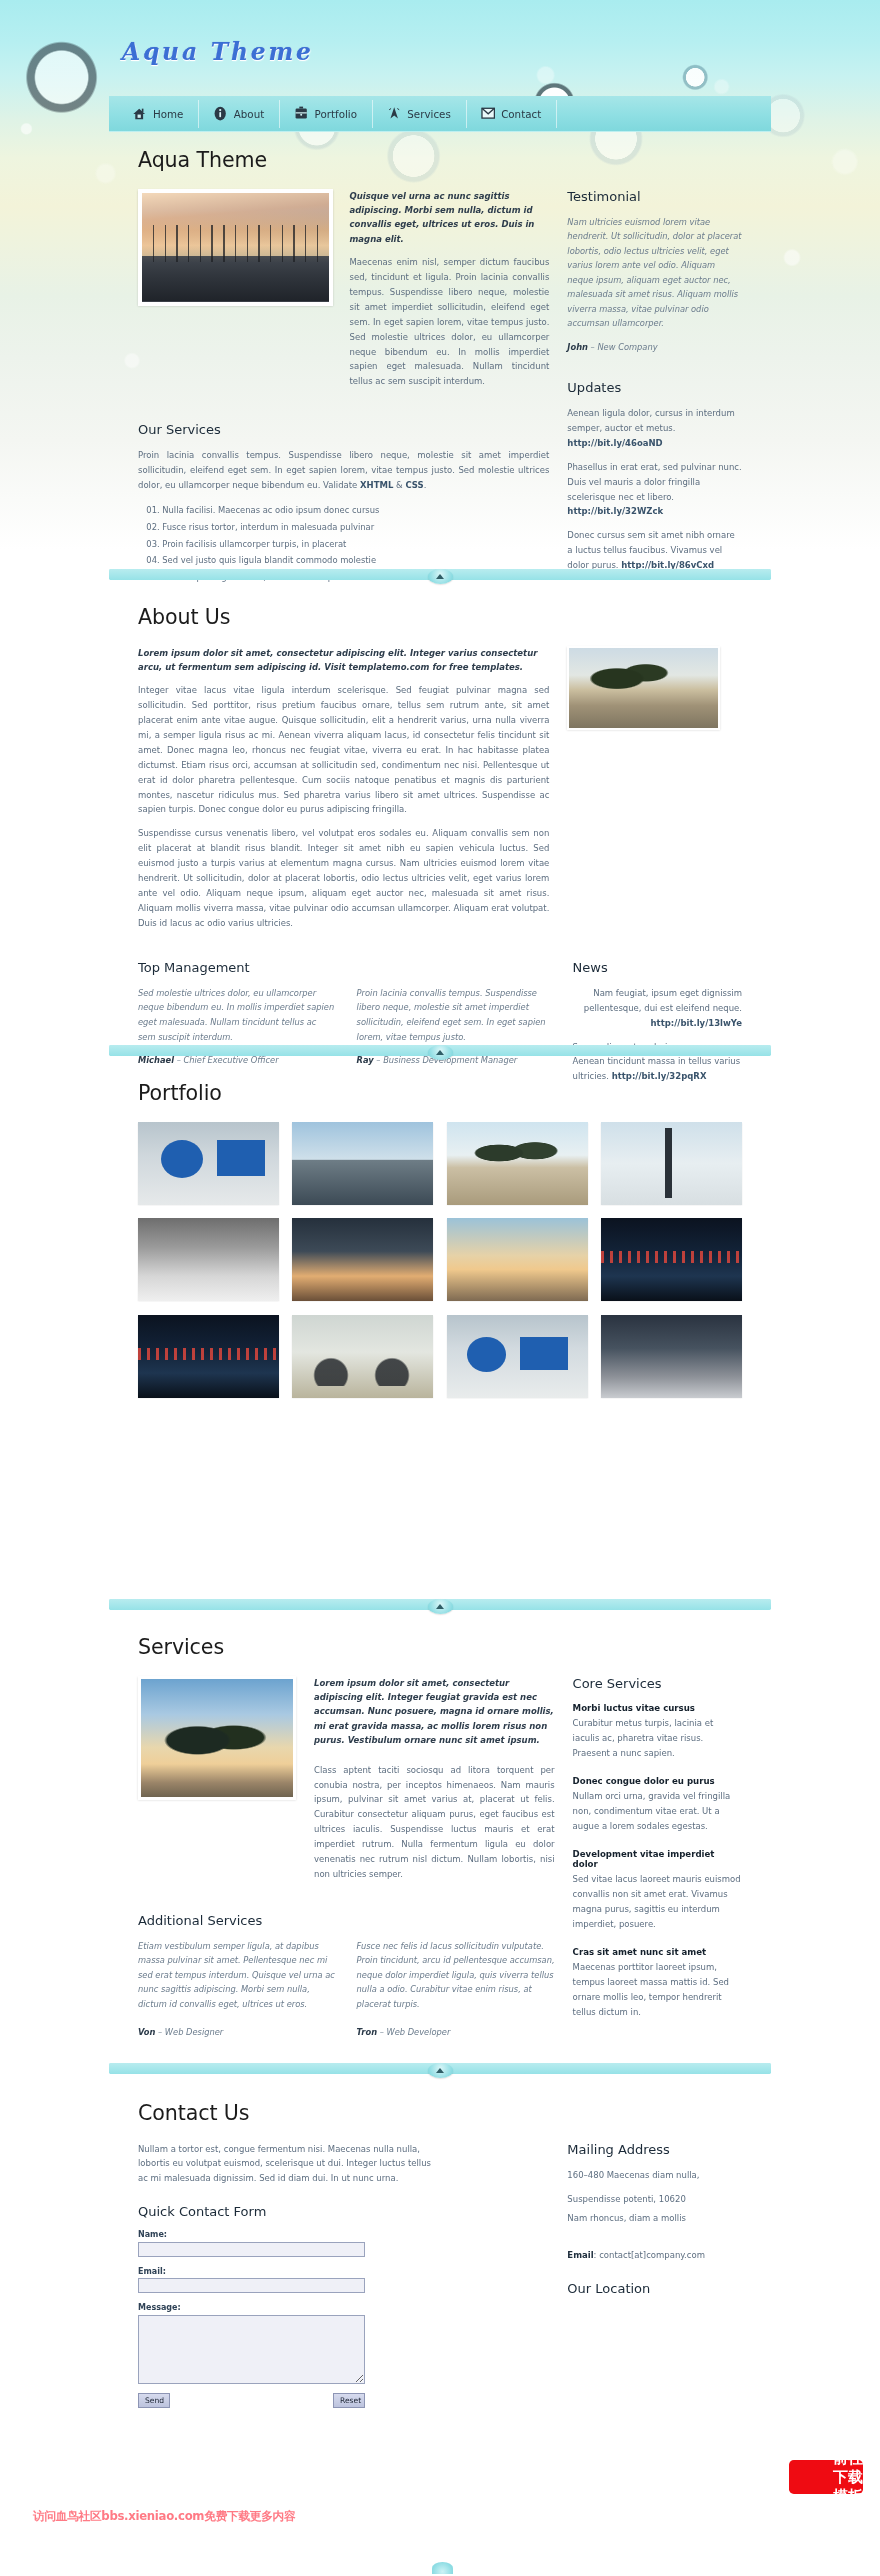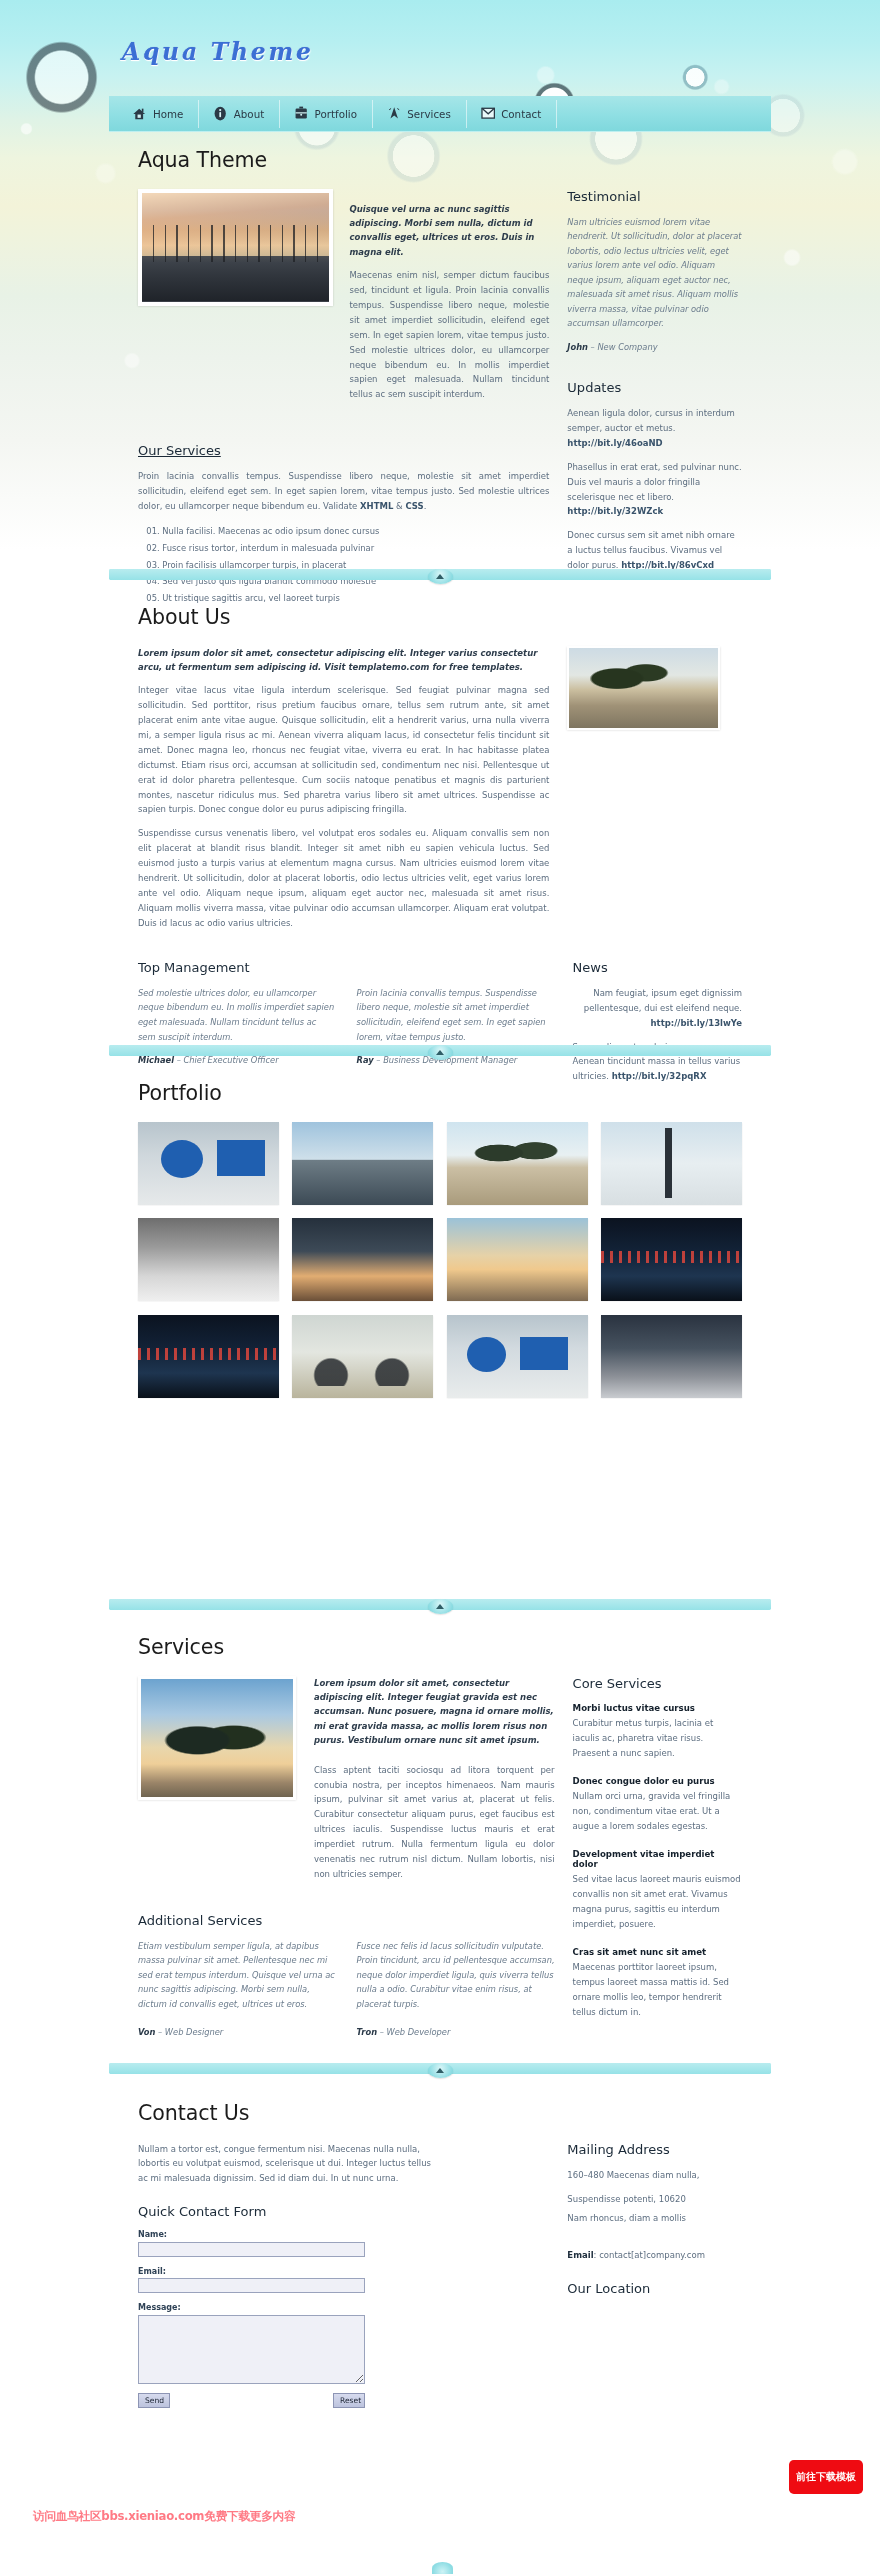--- a/index.html
+++ b/index.html
@@ -218,21 +218,21 @@
     position:absolute; left:33px; top:2509px;
     color:#ff7a85; font-weight:bold; font-size:11.7px;
     font-family:"DejaVu Sans", sans-serif; letter-spacing:-0.3px;
     text-shadow:0 0 0.7px rgba(255,255,255,.7);
     white-space:nowrap;
   }
   .wm-btn{
     position:absolute; left:789px; top:2460px; width:74px; height:34px;
     background:#ef0b12; border-radius:4.8px; color:#fff;
     display:flex; align-items:center; justify-content:center;
-    font-size:10px; font-weight:bold; cursor:pointer;
+    font-size:15px; font-weight:bold; cursor:pointer;padding-left:44px;
   }
   .bottom-knob{
     position:absolute; left:432px; top:2562px; width:20.6px; height:12.4px;
     border-radius:50% 50% 0 0;
     background:radial-gradient(circle at 50% 80%, #cdf3f6, #8cdce3 70%);
   }
 </style>
 </head>
 <body>
 
@@ -297,27 +297,27 @@
   <div class="band" style="top:148px;">
     <div class="inner">
       <h1 class="sec">Aqua Theme</h1>
 
       <div class="two-col">
         <div class="col-main">
           <div style="display:flex; gap:16.5px;">
             <div class="home-photo">
                 <div class="masts"></div>
               </div>
-            <div style="flex:1;margin-top:13px;">
+            <div style="flex:1;">
               <p class="lead">Quisque vel urna ac nunc sagittis adipiscing. Morbi sem nulla, dictum id convallis eget, ultrices ut eros. Duis in magna elit.</p>
               <p class="body-txt">Maecenas enim nisl, semper dictum faucibus sed, tincidunt et ligula. Proin lacinia convallis tempus. Suspendisse libero neque, molestie sit amet imperdiet sollicitudin, eleifend eget sem. In eget sapien lorem, vitae tempus justo. Sed molestie ultrices dolor, eu ullamcorper neque bibendum eu. In mollis imperdiet sapien eget malesuada. Nullam tincidunt tellus ac sem suscipit interdum.</p>
             </div>
           </div>
 
-          <h2 class="sub" style="margin-top:32px;text-decoration:underline;">Our Services</h2>
+          <h2 class="sub" style="margin-top:24px;">Our Services</h2>
           <p class="body-txt">
             <span>Proin lacinia convallis tempus. Suspendisse libero neque, molestie sit amet imperdiet sollicitudin, eleifend eget sem. In eget sapien lorem, vitae tempus justo. Sed molestie ultrices dolor, eu ullamcorper neque bibendum eu. Validate </span><b class="mono-link">XHTML</b><span> &amp; </span><b class="mono-link">CSS</b><span>.</span>
           </p>
           <ul class="svc-list">
             <li>01. Nulla facilisi. Maecenas ac odio ipsum donec cursus</li>
             <li>02. Fusce risus tortor, interdum in malesuada pulvinar</li>
             <li>03. Proin facilisis ullamcorper turpis, in placerat</li>
             <li>04. Sed vel justo quis ligula blandit commodo molestie</li>
             <li>05. Ut tristique sagittis arcu, vel laoreet turpis</li>
           </ul>

